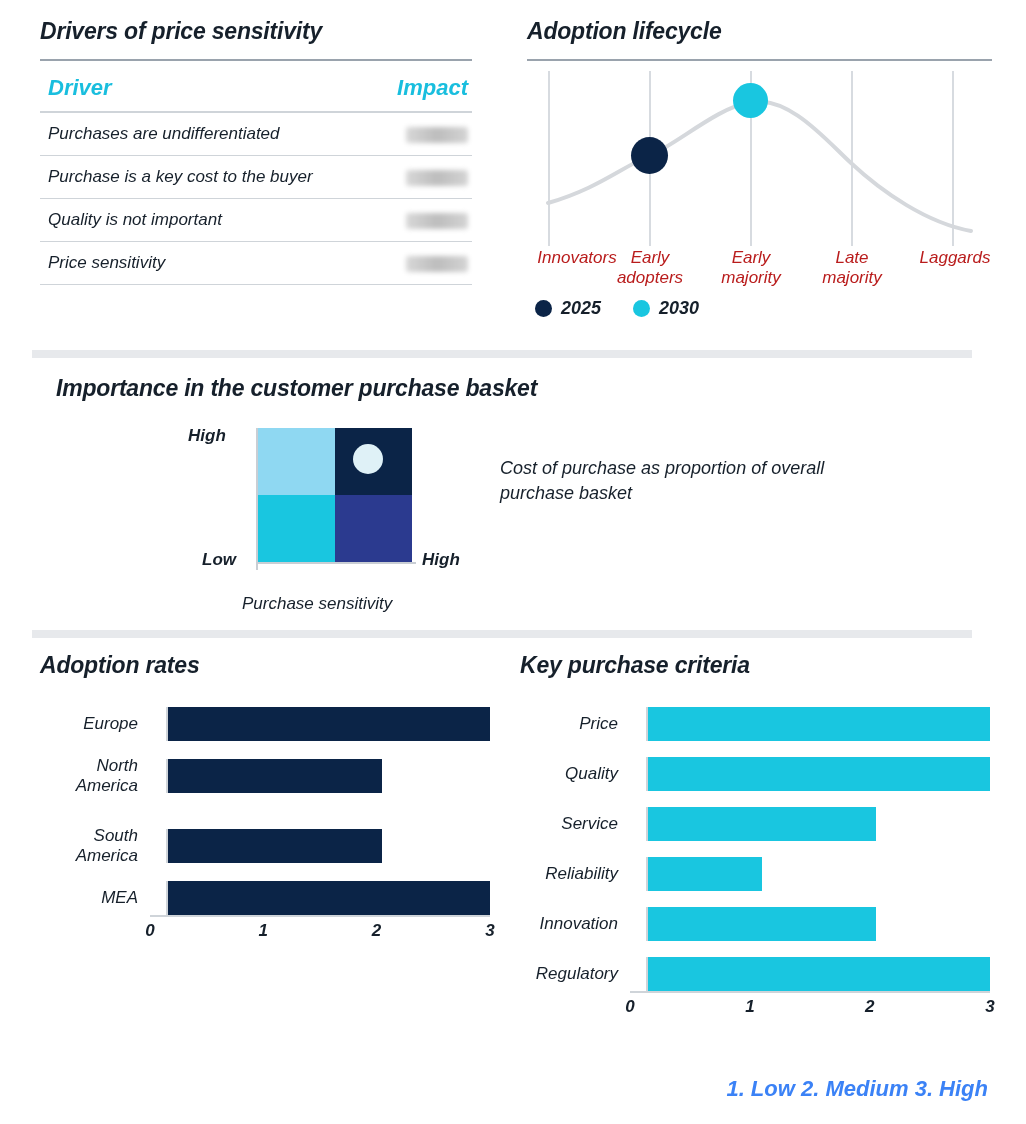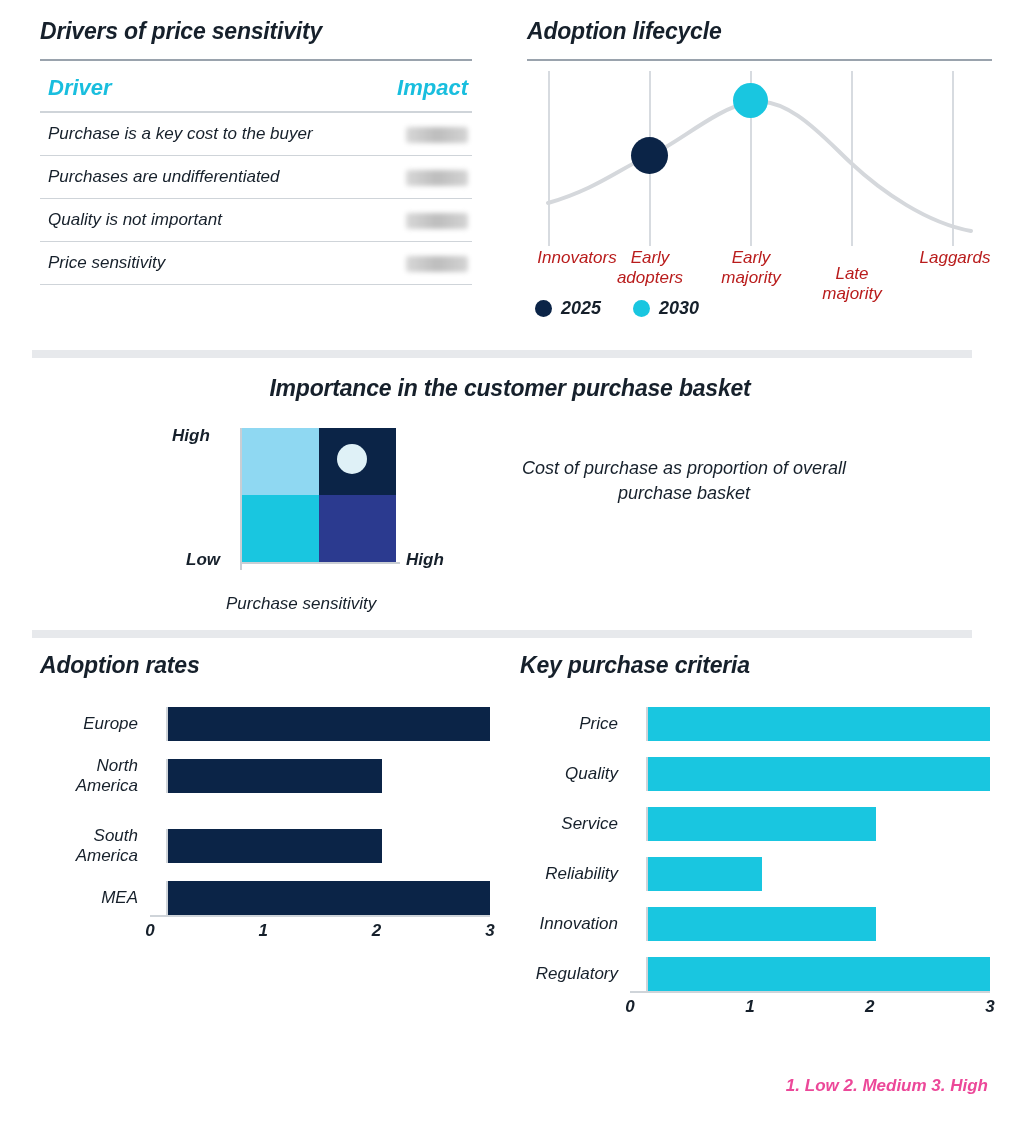--- a/index.html
+++ b/index.html
@@ -120,21 +120,21 @@
   }
   #lifecycle-legend .lg-item {
     display: flex; align-items: center; gap: 9px;
     margin-right: 22px;
   }
   #lifecycle-legend .lg-dot { width: 17px; height: 17px; border-radius: 50%; }
   #lifecycle-legend .lg-text { font-size: 18px; font-weight: bold; color: #16202b; }
 
   
   #band1 { position: absolute; left: 32px; top: 350px; width: 940px; }
-  #basket-block { position: absolute; left: 40px; top: 375px; width: 940px; text-align: center; }
+  #basket-block { position: absolute; left: 56px; top: 375px; width: 940px; }
   #basket-title { margin-bottom: 26px; }
 
   #matrix-wrap {
     position: relative;
     left: 104px;
     width: 830px;
     height: 200px;
   }
   #matrix {
     position: absolute;
@@ -231,47 +231,47 @@
     position: absolute;
     top: 4px;
     transform: translateX(-50%);
     font-size: 17px;
     font-weight: bold;
     color: #16202b;
   }
   #criteria-scale {
     position: absolute;
     right: 2px; top: 424px;
-    font-size: 17px;
+    font-size: 22px;
     font-weight: bold;
-    color: #ec4899;
+    color: #3b82f6;
   }
 </style>
 </head>
 <body>
 
 <div id="page">
 
   <div id="drivers-block">
     <div class="sect-title" id="drivers-title">Drivers of price sensitivity</div>
     <div id="drivers-rule"></div>
     <table class="driver-table">
       <thead>
         <tr>
           <th>Driver</th>
           <th class="impact-col">Impact</th>
         </tr>
       </thead>
       <tbody>
         <tr>
-          <td>Purchase is a key cost to the buyer</td>
+          <td>Purchases are undifferentiated</td>
           <td class="impact-cell"><span class="blur-chip">Medium</span></td>
         </tr>
         <tr>
-          <td>Purchases are undifferentiated</td>
+          <td>Purchase is a key cost to the buyer</td>
           <td class="impact-cell"><span class="blur-chip">Medium</span></td>
         </tr>
         <tr>
           <td>Quality is not important</td>
           <td class="impact-cell"><span class="blur-chip">Medium</span></td>
         </tr>
         <tr>
           <td>Price sensitivity</td>
           <td class="impact-cell"><span class="blur-chip">Medium</span></td>
         </tr>
@@ -295,21 +295,21 @@
       </svg>
 
       <div class="lc-dot" style="left:104px; top:66px; width:37px; height:37px; background:#0b2447;"></div>
       <div class="lc-dot" style="left:206px; top:12px; width:35px; height:35px; background:#19c6e0;"></div>
     </div>
 
     <div id="lifecycle-labels">
       <div class="lc-label" style="left:0px; top:0; width:100px;">Innovators</div>
       <div class="lc-label" style="left:75px; top:0; width:96px;">Early<br>adopters</div>
       <div class="lc-label" style="left:176px; top:0; width:96px;">Early<br>majority</div>
-      <div class="lc-label" style="left:277px; top:16px; width:96px;">Late<br>majority</div>
+      <div class="lc-label" style="left:277px; top:0; width:96px;">Late<br>majority</div>
       <div class="lc-label" style="left:380px; top:0; width:96px;">Laggards</div>
     </div>
 
     <div id="lifecycle-legend">
       <div class="lg-item">
         <span class="lg-dot" style="background:#0b2447;"></span>
         <span class="lg-text">2025</span>
       </div>
       <div class="lg-item">
         <span class="lg-dot" style="background:#19c6e0;"></span>

